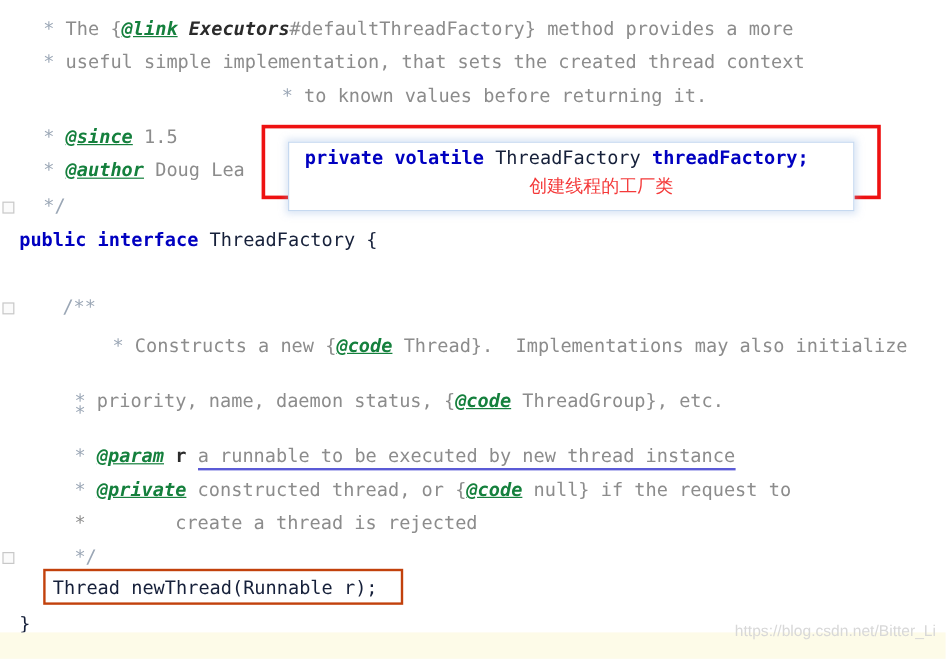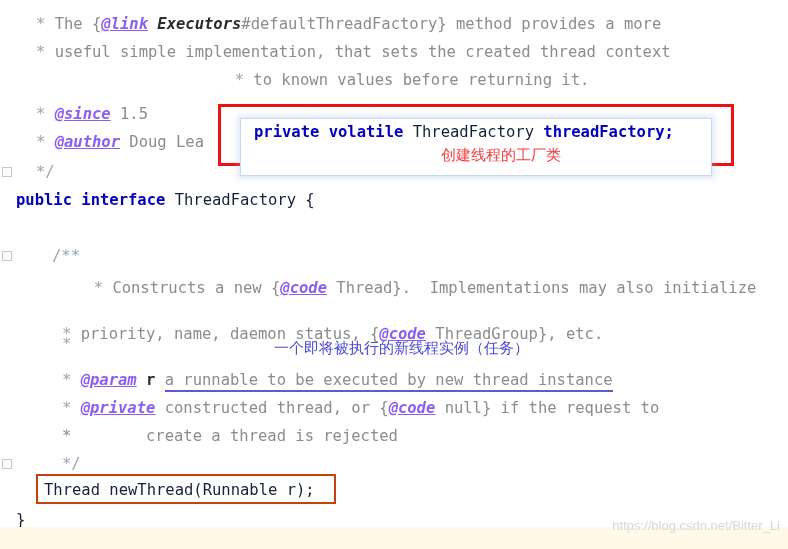--- a/index.html
+++ b/index.html
@@ -62,21 +62,21 @@
     display: inline-block;
     width: 8px;
     height: 8px;
     vertical-align: middle;
   }
   .cmt-star {
     color: #9aa6b5;
     font-style: normal;
   }
   .cmt-tag {
-    color: #8b5cf6;
+    color: #15803d;
     font-weight: bold;
     font-style: italic;
     text-decoration: underline;
   }
   .cmt-strong {
     color: #2b2b2b;
     font-style: italic;
     font-weight: bold;
   }
   .cmt-plain {
@@ -200,21 +200,20 @@
       <div class="line" style="top: 274px; text-align: center;"><span class="gutter"><span class="fold-spacer"></span></span><span style="display: inline-block; width: 48px;"></span><span class="cmt-star">* </span><span class="cmt-plain">Constructs a new {</span><span class="cmt-tag">@code</span><span class="cmt-plain"> Thread}.  Implementations may also initialize</span></div>
       <div class="line" style="top: 320px;"><span class="gutter"><span class="fold-spacer"></span></span><span style="display: inline-block; width: 48px;"></span><span class="cmt-star">* </span><span class="cmt-plain">priority, name, daemon status, {</span><span class="cmt-tag">@code</span><span class="cmt-plain"> ThreadGroup}, etc.</span></div>
       <div class="line" style="top: 330px;"><span class="gutter"><span class="fold-spacer"></span></span><span style="display: inline-block; width: 48px;"></span><span class="cmt-star">*</span></div>
       <div class="line" style="top: 366px;"><span class="gutter"><span class="fold-spacer"></span></span><span style="display: inline-block; width: 48px;"></span><span class="cmt-star">* </span><span class="cmt-tag">@param</span><span class="param-name"> r</span><span class="cmt-plain"> </span><span class="cmt-plain blue-underline">a runnable to be executed by new thread instance</span></div>
       <div class="line" style="top: 394px;"><span class="gutter"><span class="fold-spacer"></span></span><span style="display: inline-block; width: 48px;"></span><span class="cmt-star">* </span><span class="cmt-tag">@private</span><span class="cmt-plain"> constructed thread, or {</span><span class="cmt-tag">@code</span><span class="cmt-plain"> null} if the request to</span></div>
       <div class="line" style="top: 422px;"><span class="gutter"><span class="fold-spacer"></span></span><span style="display: inline-block; width: 48px;"></span><span class="cmt-plain">*        create a thread is rejected</span></div>
       <div class="line" style="top: 450px;"><span class="gutter"><span class="fold-marker"></span></span><span style="display: inline-block; width: 48px;"></span><span class="cmt-star">*/</span></div>
       <div class="line" style="top: 506px;"><span class="gutter"><span class="fold-spacer"></span></span><span style="display: inline-block; width: 2px;"></span><span class="code-plain">}</span></div>
     </div>
 
-  <div class="zh-blue" style="left:274px; top:339px;">一个即将被执行的新线程实例（任务）</div>
 
   <div id="red-box-field">
     <div id="field-panel">
       <div id="field-code"><span class="kw">private volatile</span><span class="code-plain"> ThreadFactory </span><span class="kw">threadFactory;</span></div>
       <div id="field-zh">创建线程的工厂类</div>
     </div>
   </div>
 
   <div id="red-box-method">
     <div id="method-code" class="code-plain">Thread newThread(Runnable r);</div>

